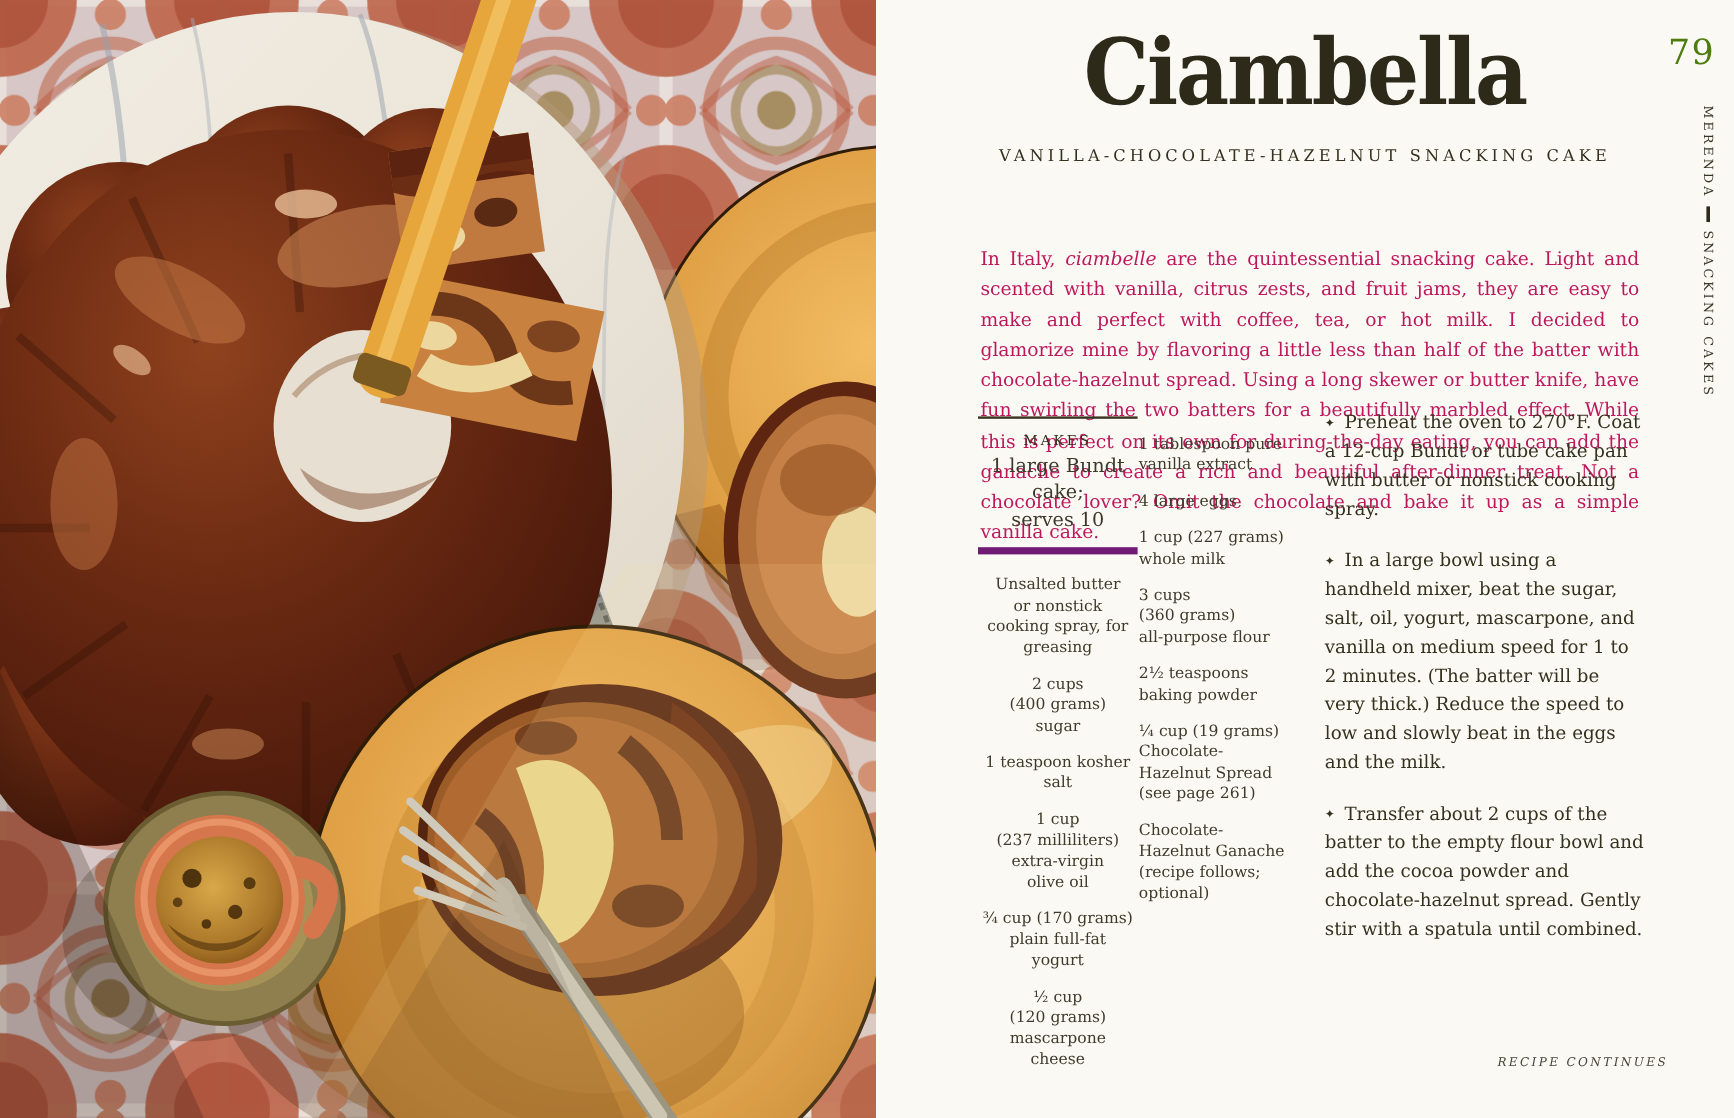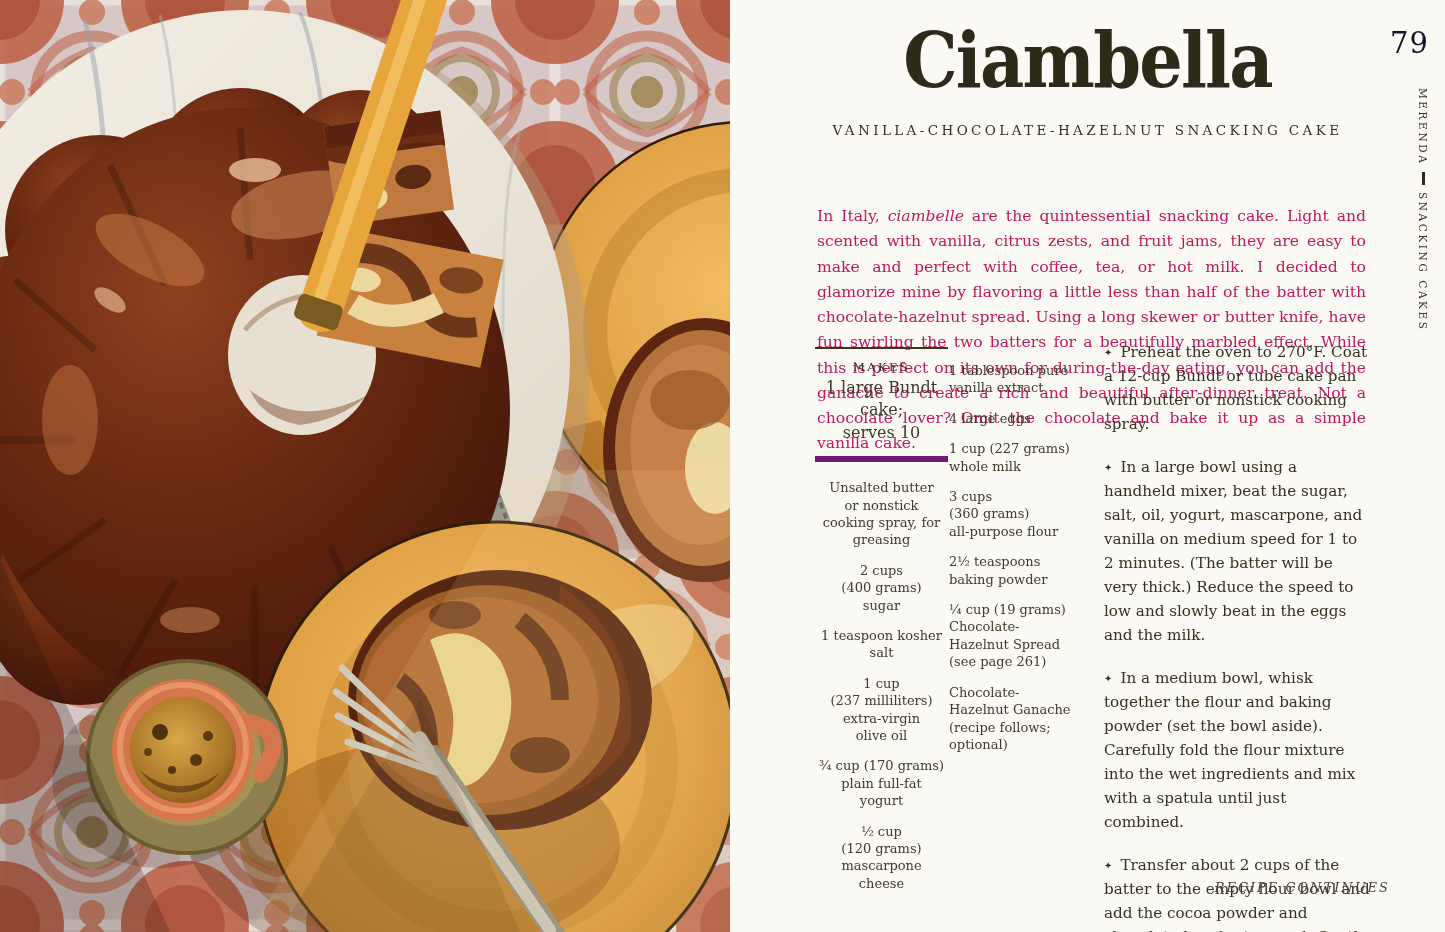--- a/index.html
+++ b/index.html
@@ -7,21 +7,21 @@
   body { font-family:"DejaVu Serif","Liberation Serif",serif; background:#fbf9f4; }
   .spread { position:relative; width:1445px; height:932px; }
 
   
   .photo { position:absolute; left:0; top:0; width:730px; height:932px; overflow:hidden; background:#d9cfd0; }
   .photo svg { display:block; }
 
   
   .page { position:absolute; left:730px; top:0; width:715px; height:932px; background:#fbf9f4; }
 
-  .page-number { position:absolute; top:26px; right:16px; font-size:29px; color:#0f172a; letter-spacing:1px; }
+  .page-number { position:absolute; top:26px; right:16px; font-size:29px; color:#4d7c0f; letter-spacing:1px; }
 
   .edge-tabs { position:absolute; top:88px; right:16px; display:flex; flex-direction:column; align-items:center; }
   .vtext { writing-mode:vertical-rl; text-orientation:mixed; font-size:10.5px; letter-spacing:2.6px; color:#3a3626; }
   .vbar { width:3px; height:13px; background:#2e2a1a; margin:7px 0; }
 
   .title { position:absolute; top:16px; left:0; width:100%; text-align:center;
            font-size:76px; color:#2e2a1a; letter-spacing:-2px; transform:scaleX(.9); }
   .subtitle { position:absolute; top:122px; left:0; width:100%; text-align:center;
               font-size:13.5px; letter-spacing:3.4px; color:#34301e; }
 
@@ -36,21 +36,21 @@
   .makes { border-top:2px solid #39331f; border-bottom:6px solid #701a75;
            padding:11px 0 12px; margin-bottom:17px; }
   .makes-label { font-size:11.5px; letter-spacing:2.4px; color:#33301d; margin-bottom:3px; }
   .makes-detail { font-size:16px; line-height:1.4; color:#3b392a; white-space:pre-line; }
 
   .ing { font-size:13px; line-height:1.34; color:#3d3b2a; white-space:pre-line; margin-bottom:13px; }
 
   .step { font-size:15.2px; line-height:1.58; color:#33321e; margin-bottom:19px; text-indent:0; }
   .step .bullet { font-size:10px; margin-right:8px; position:relative; top:-1px; color:#33321e; }
 
-  .footer-note { position:absolute; top:880px; right:55px; font-size:13px; font-style:italic;
+  .footer-note { position:absolute; top:880px; right:55px; font-size:10px; font-style:italic;
                  letter-spacing:2px; color:#45443a; }
 </style>
 </head>
 <body>
 
 <div class="spread">
 
   <div class="photo">
     <svg width="730" height="932" viewBox="0 0 730 932">
       <defs>
@@ -300,20 +300,19 @@
 (see page 261)</div>
       <div class="ing">Chocolate-
 Hazelnut Ganache
 (recipe follows;
 optional)</div>
     </div>
 
     <div class="col3">
       <p class="step"><span class="bullet">✦</span><span>Preheat the oven to 270°F. Coat a 12-cup Bundt or tube cake pan with butter or nonstick cooking spray.</span></p>
       <p class="step"><span class="bullet">✦</span><span>In a large bowl using a handheld mixer, beat the sugar, salt, oil, yogurt, mascarpone, and vanilla on medium speed for 1 to 2 minutes. (The batter will be very thick.) Reduce the speed to low and slowly beat in the eggs and the milk.</span></p>
-      <p class="step"><span class="bullet">✦</span><span>In a medium bowl, whisk together the flour and baking powder (set the bowl aside). Carefully fold the flour mixture into the wet ingredients and mix with a spatula until just combined.</span></p>
       <p class="step"><span class="bullet">✦</span><span>Transfer about 2 cups of the batter to the empty flour bowl and add the cocoa powder and chocolate-hazelnut spread. Gently stir with a spatula until combined.</span></p>
 
     </div>
 
     <div class="footer-note">RECIPE CONTINUES</div>
   </div>
 </div>
 
 </body></html>

